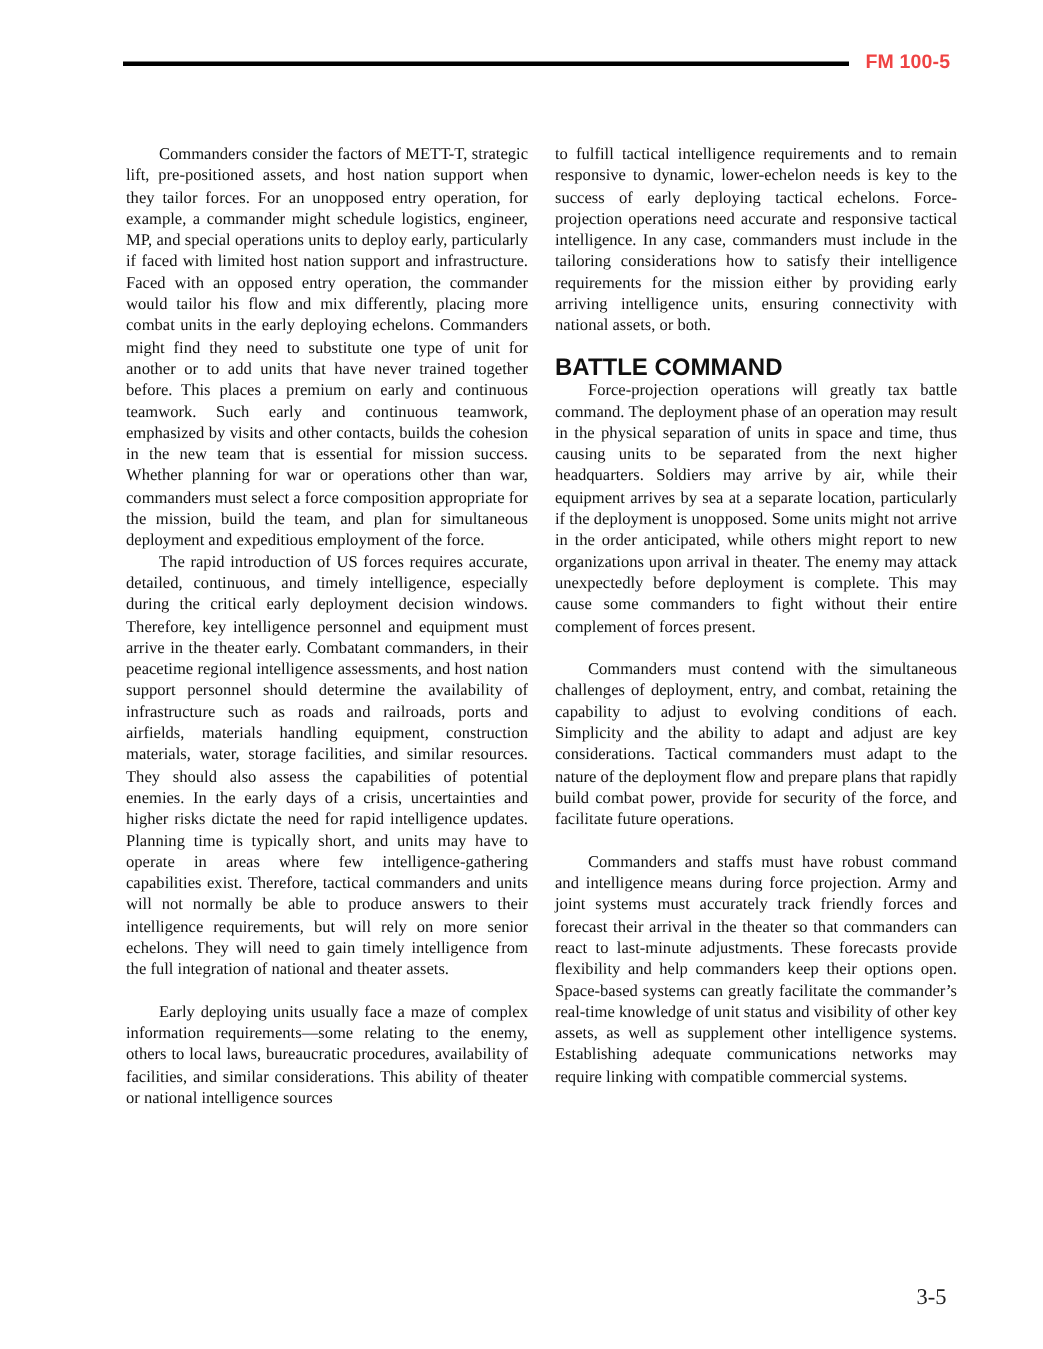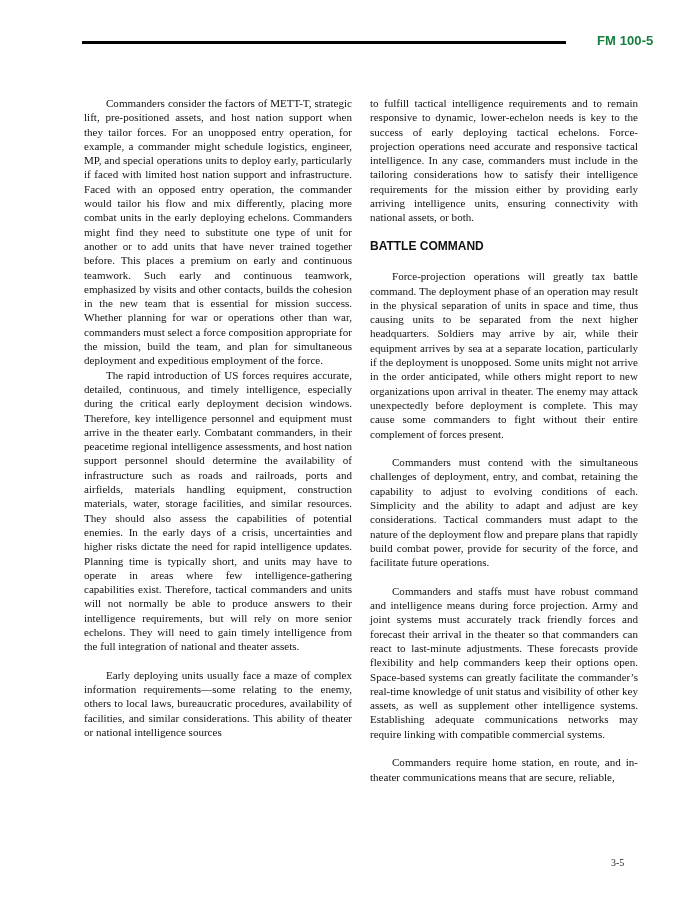--- a/index.html
+++ b/index.html
@@ -18,27 +18,27 @@
     .header-rule {
       position: absolute;
       left: 82px;
       top: 41px;
       width: 484px;
       height: 3px;
       background: #000000;
     }
     .header-title {
       position: absolute;
-      left: 597px;
+      left: 577px;
       top: 33px;
       font-family: "Liberation Sans", "DejaVu Sans", sans-serif;
       font-weight: bold;
       font-size: 13px;
       letter-spacing: 0.1px;
-      color: #15803d;
+      color: #ef4444;
       white-space: nowrap;
     }
     .column {
       position: absolute;
       top: 96px;
       width: 268px;
       font-size: 11.05px;
       line-height: 14.3px;
       text-align: justify;
       hyphens: none;
@@ -49,30 +49,30 @@
       margin: 0;
       text-indent: 22px;
     }
     .para + .para.spaced {
       margin-top: 14.3px;
     }
     .section-heading {
       margin: 14.3px 0 0 0;
       font-family: "Liberation Sans", "DejaVu Sans", sans-serif;
       font-weight: bold;
-      font-size: 12px;
+      font-size: 16px;
       line-height: 14.3px;
       text-align: left;
     }
-    .section-heading + .para { margin-top: 16px; }
+    .section-heading + .para { margin-top: 0; }
     .page-number {
       position: absolute;
       left: 611px;
       top: 857px;
-      font-size: 10px;
+      font-size: 15px;
       color: #222222;
     }
   </style>
 </head>
 <body>
 
 <div class="header-rule"></div>
 <div class="header-title">FM 100-5</div>
 
 <div class="column col-left">
@@ -80,16 +80,15 @@
   <p class="para">The rapid introduction of US forces requires accurate, detailed, continuous, and timely intelligence, especially during the critical early deployment decision windows. Therefore, key intelligence personnel and equipment must arrive in the theater early. Combatant commanders, in their peacetime regional intelligence assessments, and host nation support personnel should determine the availability of infrastructure such as roads and railroads, ports and airfields, materials handling equipment, construction materials, water, storage facilities, and similar resources. They should also assess the capabilities of potential enemies. In the early days of a crisis, uncertainties and higher risks dictate the need for rapid intelligence updates. Planning time is typically short, and units may have to operate in areas where few intelligence-gathering capabilities exist. Therefore, tactical commanders and units will not normally be able to produce answers to their intelligence requirements, but will rely on more senior echelons. They will need to gain timely intelligence from the full integration of national and theater assets.</p>
   <p class="para spaced">Early deploying units usually face a maze of complex information requirements—some relating to the enemy, others to local laws, bureaucratic procedures, availability of facilities, and similar considerations. This ability of theater or national intelligence sources</p>
 </div>
 
 <div class="column col-right">
   <p class="para" style="text-indent:0">to fulfill tactical intelligence requirements and to remain responsive to dynamic, lower-echelon needs is key to the success of early deploying tactical echelons. Force-projection operations need accurate and responsive tactical intelligence. In any case, commanders must include in the tailoring considerations how to satisfy their intelligence requirements for the mission either by providing early arriving intelligence units, ensuring connectivity with national assets, or both.</p>
   <h2 class="section-heading">BATTLE COMMAND</h2>
   <p class="para">Force-projection operations will greatly tax battle command. The deployment phase of an operation may result in the physical separation of units in space and time, thus causing units to be separated from the next higher headquarters. Soldiers may arrive by air, while their equipment arrives by sea at a separate location, particularly if the deployment is unopposed. Some units might not arrive in the order anticipated, while others might report to new organizations upon arrival in theater. The enemy may attack unexpectedly before deployment is complete. This may cause some commanders to fight without their entire complement of forces present.</p>
   <p class="para spaced">Commanders must contend with the simultaneous challenges of deployment, entry, and combat, retaining the capability to adjust to evolving conditions of each. Simplicity and the ability to adapt and adjust are key considerations. Tactical commanders must adapt to the nature of the deployment flow and prepare plans that rapidly build combat power, provide for security of the force, and facilitate future operations.</p>
   <p class="para spaced">Commanders and staffs must have robust command and intelligence means during force projection. Army and joint systems must accurately track friendly forces and forecast their arrival in the theater so that commanders can react to last-minute adjustments. These forecasts provide flexibility and help commanders keep their options open. Space-based systems can greatly facilitate the commander’s real-time knowledge of unit status and visibility of other key assets, as well as supplement other intelligence systems. Establishing adequate communications networks may require linking with compatible commercial systems.</p>
-  <p class="para spaced">Commanders require home station, en route, and in-theater communications means that are secure, reliable,</p>
 </div>
 
 <div class="page-number">3-5</div>
 
 </body></html>

